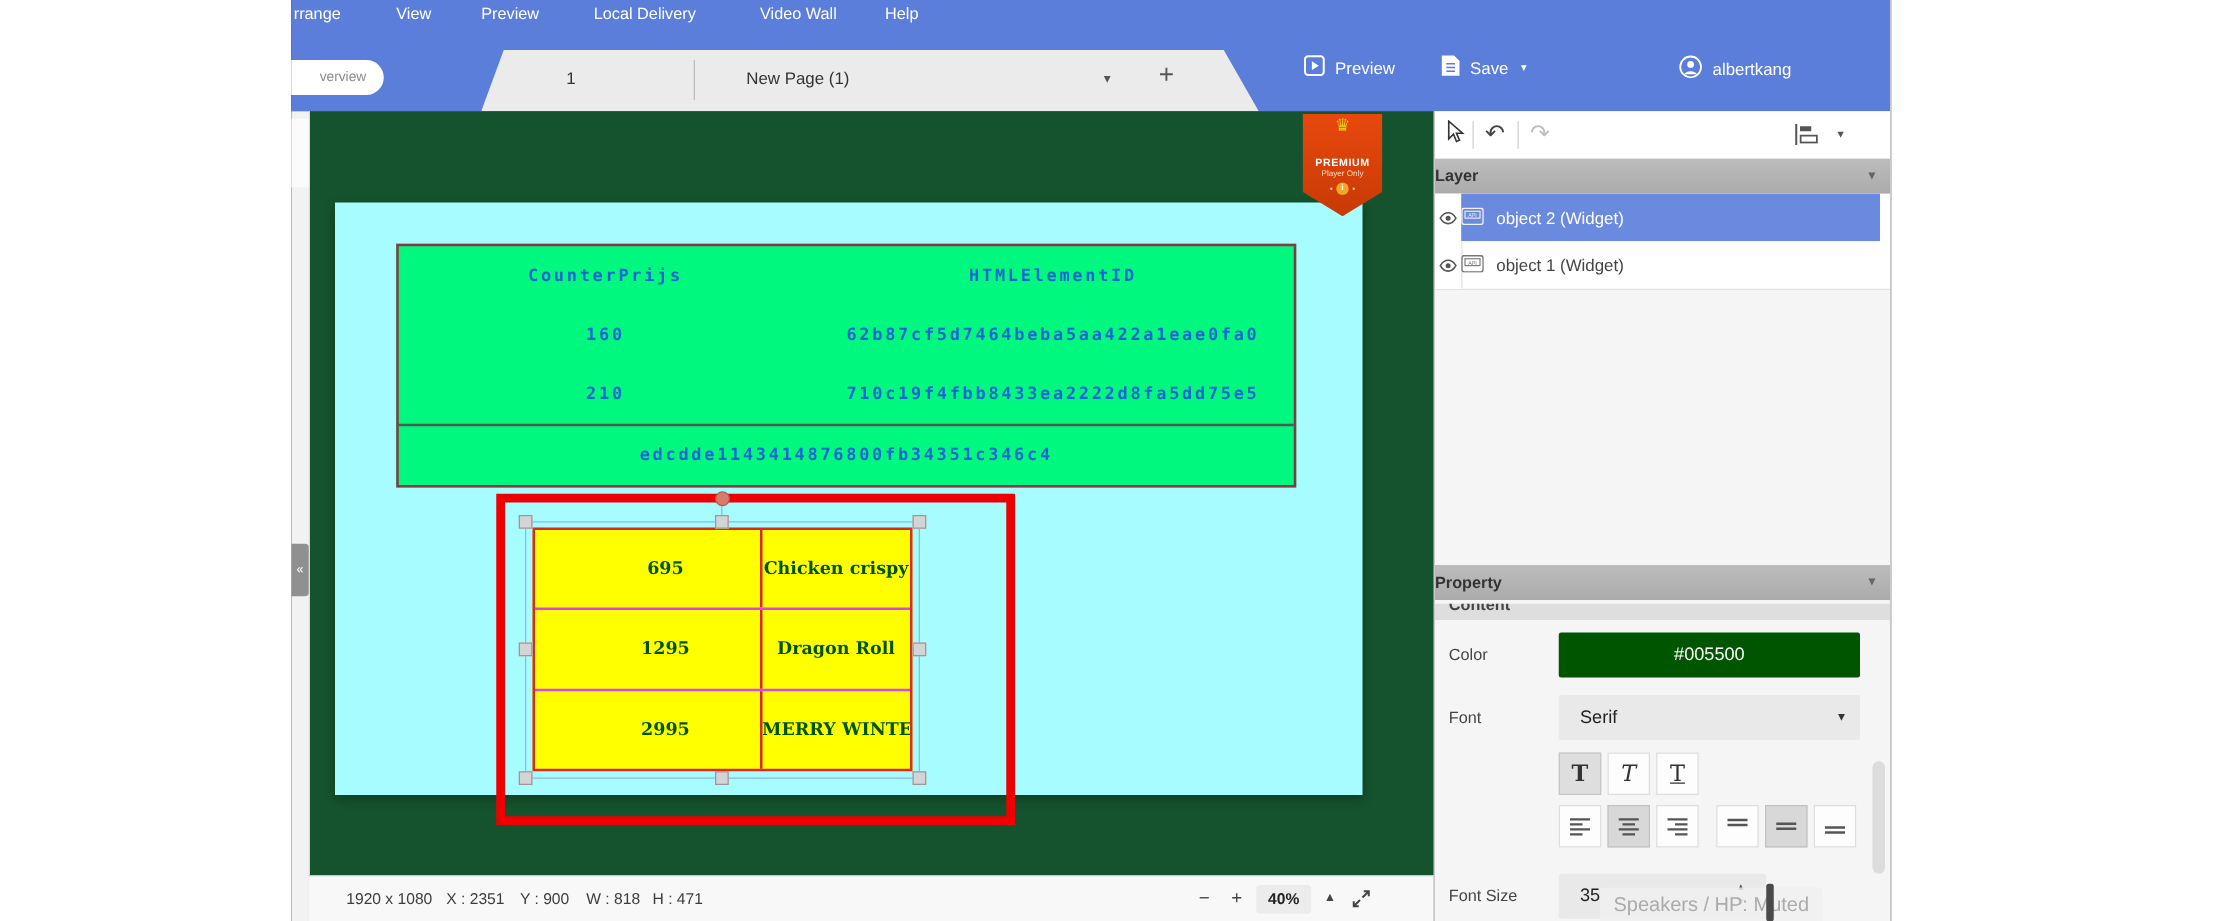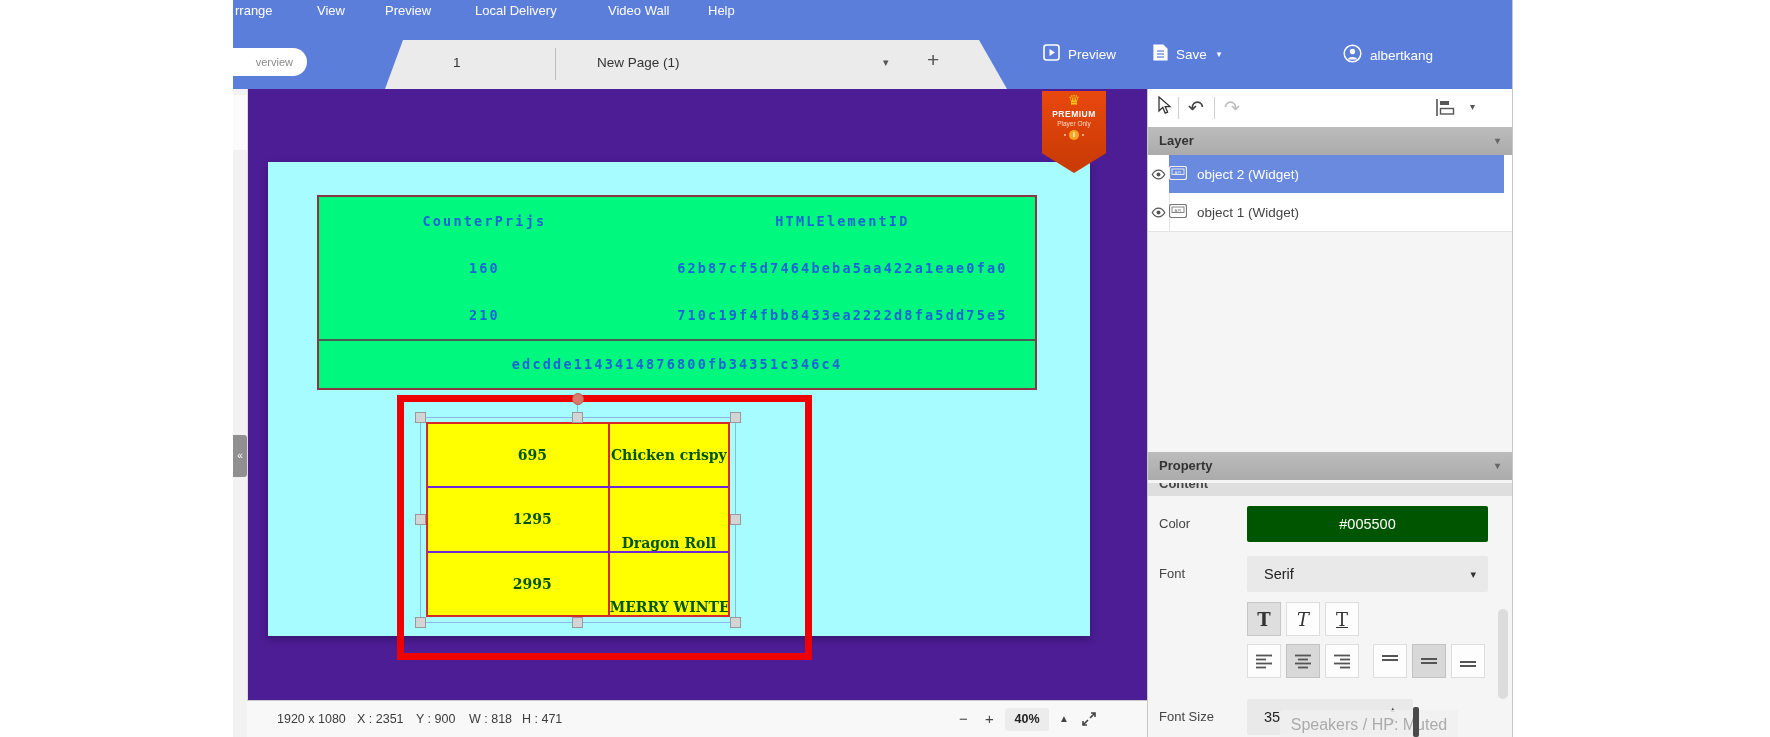--- a/index.html
+++ b/index.html
@@ -1,19 +1,19 @@
 <!DOCTYPE html>
 <html><head>
 <meta charset="utf-8">
 <style>
   html,body{margin:0;padding:0;background:#fff;}
   .stage{position:relative;width:1770px;height:737px;background:#ffffff;overflow:hidden;
          font-family:"Liberation Sans",sans-serif;}
   .app{position:absolute;left:233px;top:0;width:1279px;height:737px;overflow:hidden;
-       background:#4c1d95;border-right:1px solid #C9C9C9;}
+       background:#14532d;border-right:1px solid #C9C9C9;}
 
   
   .header{position:absolute;left:0;top:0;width:1279px;height:89px;background:#5C7EDB;}
   .menu-item{position:absolute;top:3px;color:#fff;font-size:13px;white-space:nowrap;cursor:default;}
   .pill{position:absolute;left:-18px;top:48px;width:92px;height:28px;background:#fff;border-radius:14px;
         color:#8a8a8a;font-size:11px;line-height:28px;text-align:right;padding-right:14px;box-sizing:border-box;}
   .tab{position:absolute;left:152px;top:40px;width:622px;height:49px;background:#EBEBEB;
        clip-path:polygon(0 100%,18px 0,calc(100% - 28px) 0,100% 100%);}
   .tab-num{position:absolute;left:68px;top:15px;font-size:13.5px;color:#333;}
   .tab-sep{position:absolute;left:170px;top:8px;width:1px;height:32px;background:#BDBDBD;}
@@ -43,40 +43,40 @@
 
   
   .red-rect{position:absolute;left:164px;top:395px;width:415px;height:265px;
             border:7px solid #EE0000;box-sizing:border-box;}
 
   
   .y-table{position:absolute;left:193px;top:422px;width:304px;height:195px;background:#FFFF00;
            border:2px solid #D42A2A;box-sizing:border-box;display:flex;flex-direction:column;
            font-family:"DejaVu Serif",serif;font-weight:bold;font-size:14px;color:#005500;}
   .y-row{flex:1;display:flex;align-items:center;padding-left:29px;}
-  .y-row + .y-row{border-top:2px solid #6d28d9;align-items:flex-end;}
+  .y-row + .y-row{border-top:2px solid #d946ef;}
   .y-c1{width:55.6%;text-align:center;border-right:2px solid #D42A2A;align-self:stretch;
         display:flex;align-items:center;justify-content:center;}
   .y-c2{flex:1;text-align:center;white-space:nowrap;overflow:hidden;}
 
   
   .sel-rect{position:absolute;left:187px;top:417px;width:316px;height:206px;
             border:1px solid #8FB8E8;box-sizing:border-box;}
   .handle{position:absolute;width:11px;height:11px;background:#D4D4D4;border:1px solid #999;box-sizing:border-box;}
   .rot-stem{position:absolute;left:344px;top:403px;width:1px;height:14px;background:#8FB8E8;}
   .rot-handle{position:absolute;left:339px;top:393px;width:12px;height:12px;border-radius:50%;
               background:#D97A6C;border:1px solid #B85C50;box-sizing:border-box;}
 
   
   .badge{position:absolute;left:809px;top:91px;width:64px;height:82px;
          background:linear-gradient(#E8480D,#C83A05);
          clip-path:polygon(0 0,100% 0,100% 76%,50% 100%,0 76%);
          text-align:center;color:#fff;}
   .badge .crown{font-size:14px;color:#F2C31B;line-height:16px;display:block;margin-top:1px;}
-  .badge .b1{font-size:8.5px;font-weight:bold;letter-spacing:.5px;display:block;margin-top:1px;}
+  .badge .b1{font-size:8.5px;font-weight:bold;letter-spacing:.5px;display:block;margin-top:17px;}
   .badge .b2{font-size:6.5px;color:#FFD9C4;display:block;margin-top:1px;}
   .badge .irow{margin-top:3px;display:flex;justify-content:center;align-items:center;gap:3px;}
   .badge .dot{width:2px;height:2px;border-radius:50%;background:rgba(255,255,255,.7);}
   .badge .info{width:10px;height:10px;border-radius:50%;background:#F5A623;color:#fff;
                font-size:7px;font-weight:bold;line-height:10px;}
 
   
   .statusbar{position:absolute;left:14px;top:700px;width:900px;height:37px;background:#F8F8F8;
              border-top:1px solid #C9C9C9;font-size:12.5px;color:#3c3c3c;}
   .sb-item{position:absolute;top:11px;white-space:nowrap;}
@@ -85,21 +85,21 @@
   .sb-glyph{position:absolute;top:9px;color:#444;font-size:15px;}
 
   
   .panel{position:absolute;left:914px;top:89px;width:365px;height:648px;background:#F5F5F5;
          border-left:1px solid #C9C9C9;box-sizing:border-box;}
   .ptoolbar{position:absolute;left:0;top:0;width:100%;height:38px;background:#FFF;border-bottom:1px solid #DCDCDC;}
   .vdiv{position:absolute;top:8px;width:1px;height:22px;background:#CFCFCF;}
   .tool{position:absolute;top:7px;}
   .u-glyph{font-family:"DejaVu Sans",sans-serif;font-size:19px;color:#444;line-height:22px;}
   .section-bar{position:absolute;left:0;width:100%;height:28px;background:linear-gradient(#BCBCBC,#ABABAB);
-               font-size:13px;font-weight:bold;color:#333;line-height:28px;padding-left:11px;box-sizing:border-box;}
+               font-size:13px;font-weight:bold;color:#333;line-height:28px;box-sizing:border-box;}
   .section-caret{position:absolute;right:12px;top:0;font-size:10px;color:#666;}
   .layer-row{position:absolute;left:0;width:100%;height:38px;background:#fff;border-bottom:1px solid #E3E3E3;}
   .layer-row .eye-cell{position:absolute;left:0;top:0;width:21px;height:38px;background:#fff;
         border-right:1px solid #E3E3E3;display:flex;align-items:center;justify-content:center;}
   .layer-body{position:absolute;left:21px;top:0;right:8px;bottom:0;display:flex;align-items:center;gap:10px;
         padding-left:0;font-size:13.5px;color:#444;}
   .layer-row.selected .layer-body{background:#6A8ADF;color:#fff;}
   .clip-strip{position:absolute;left:0;top:394px;width:100%;height:13px;background:#DEDEDE;overflow:hidden;}
   .clip-strip span{display:block;margin-top:-7px;padding-left:11px;font-size:13px;font-weight:bold;color:#444;}
   .prop-label{position:absolute;left:11px;font-size:13px;color:#444;}

